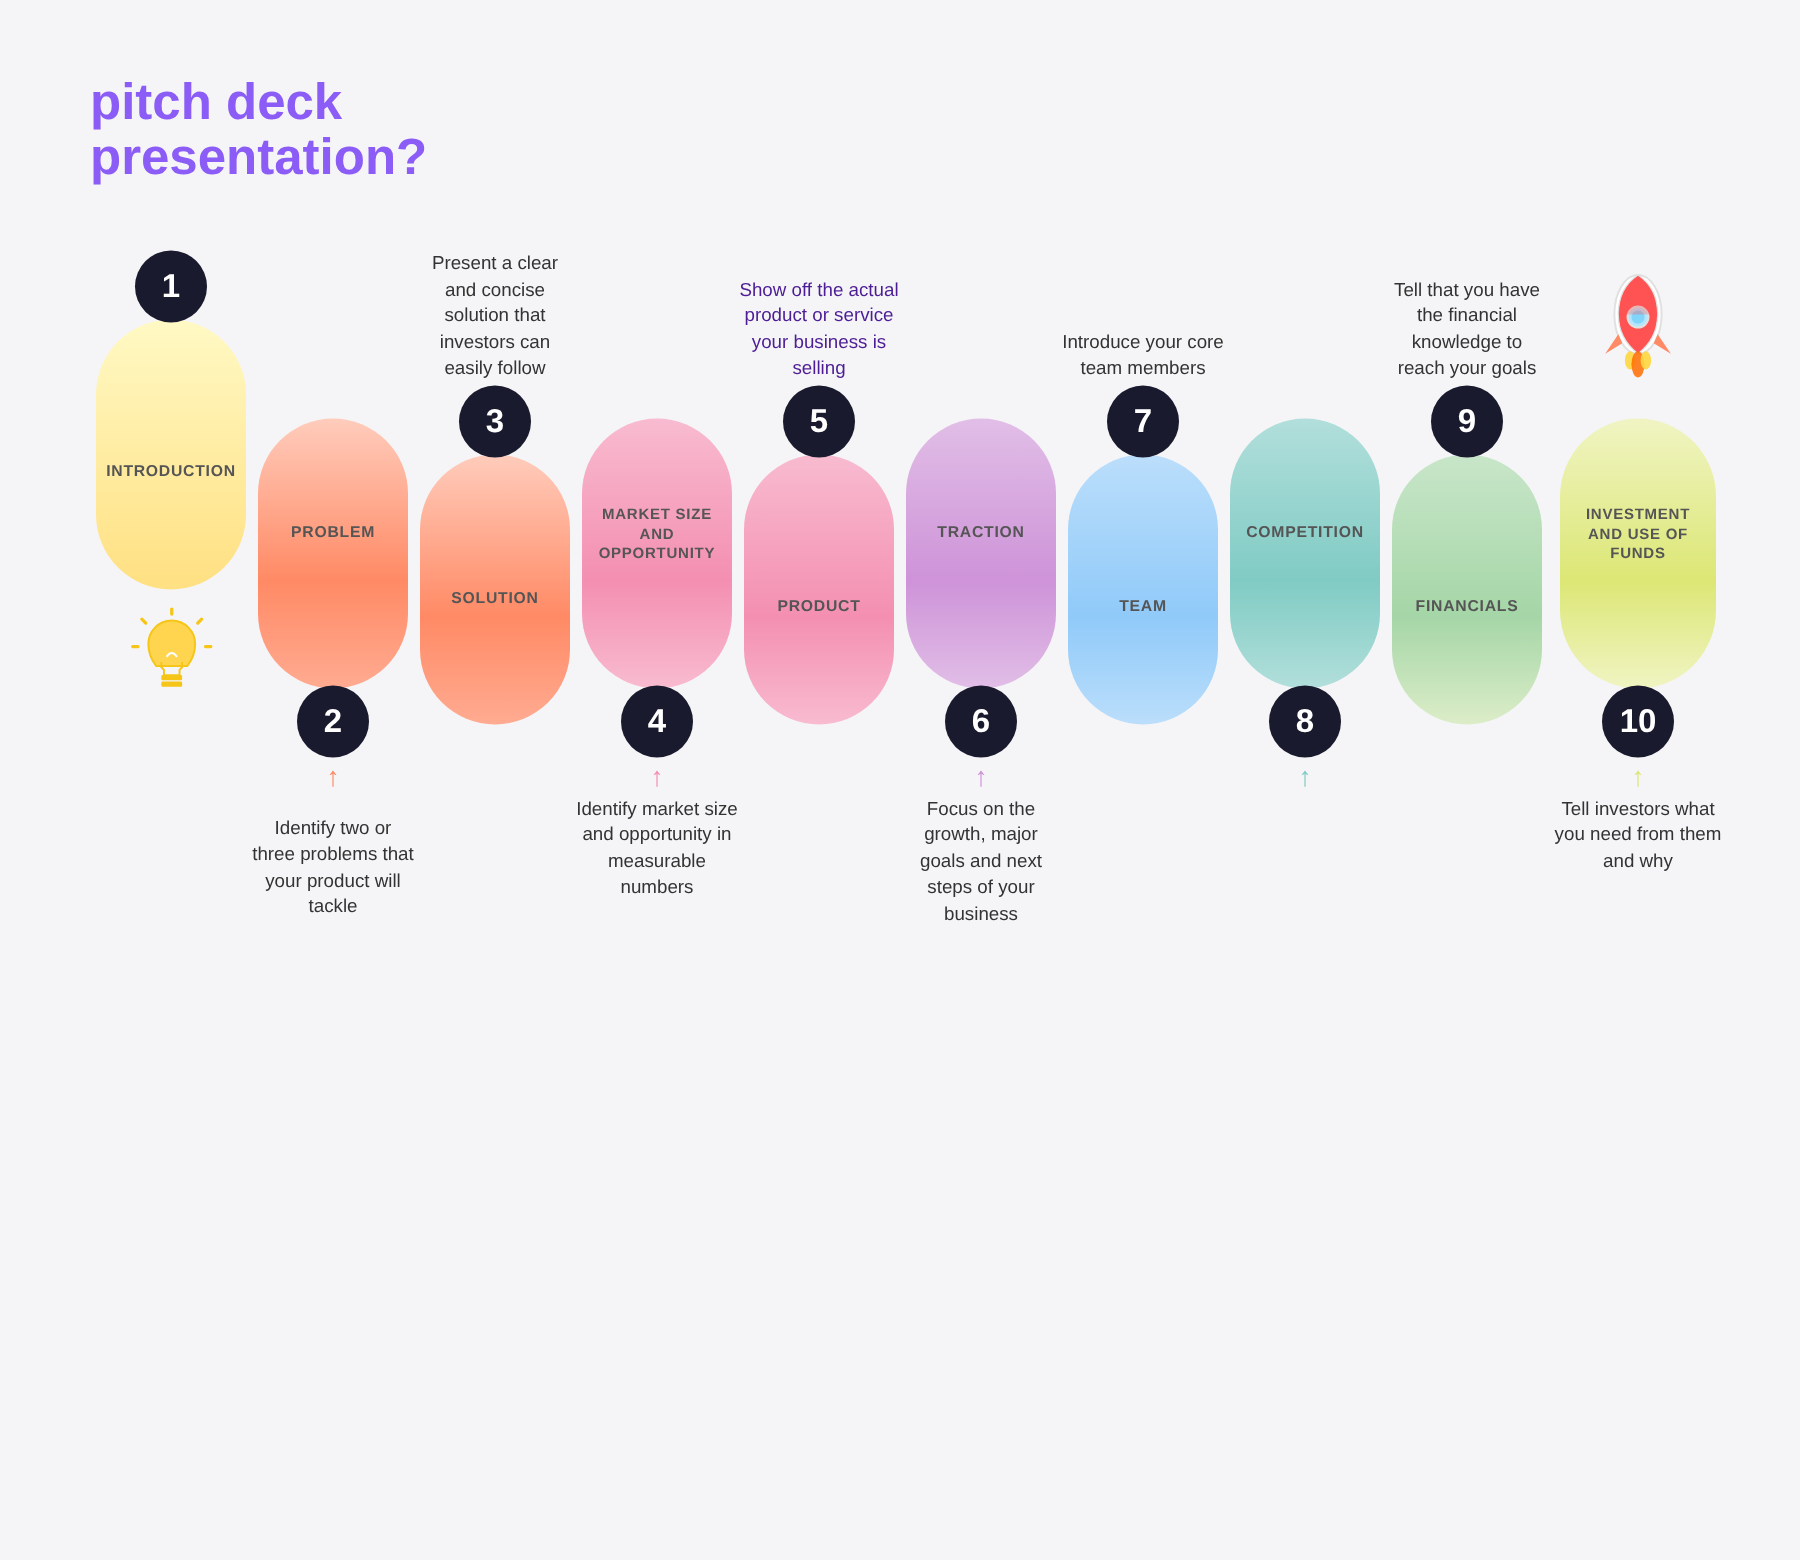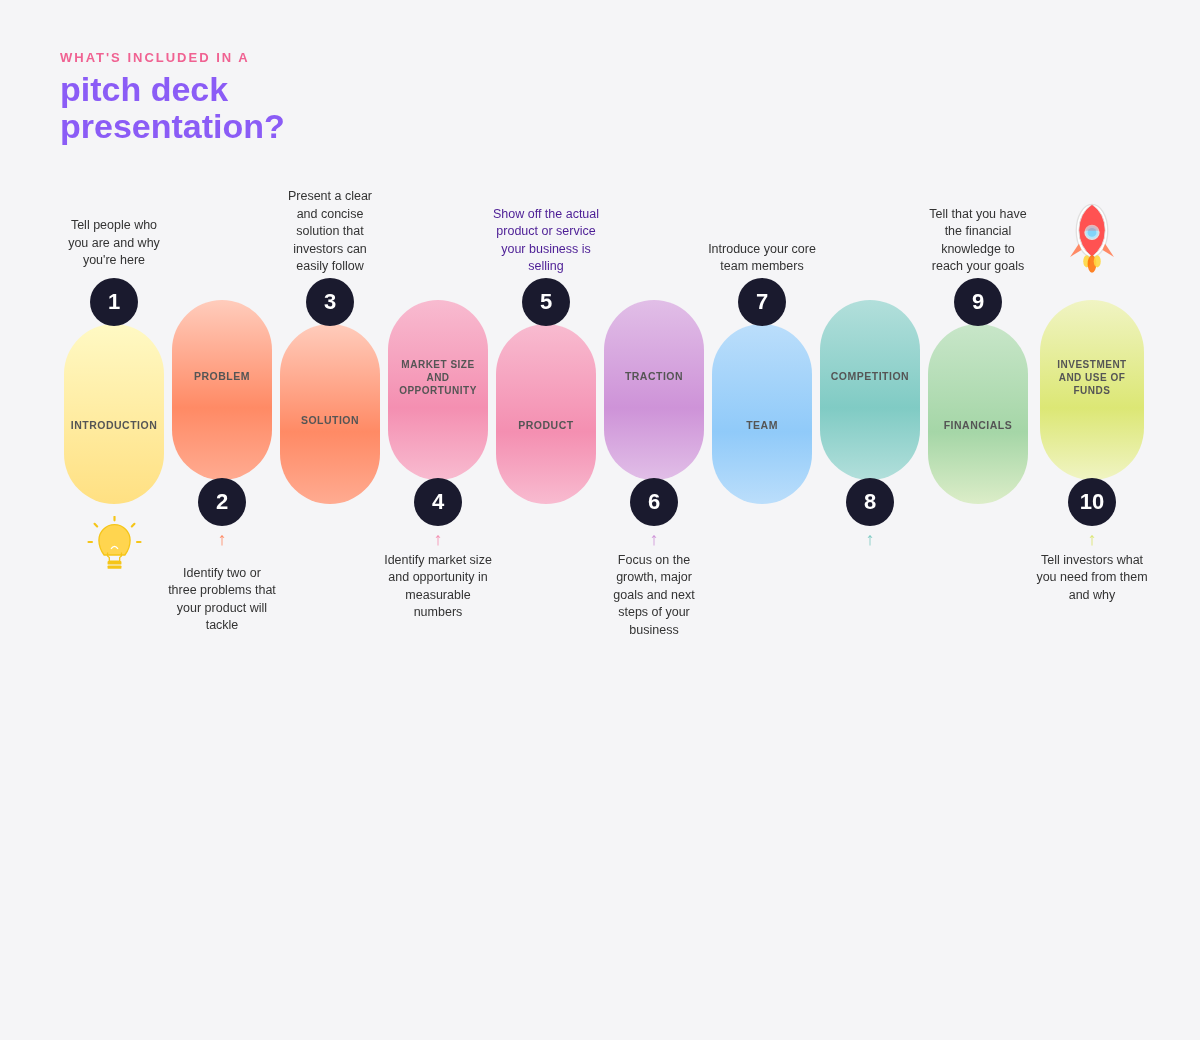--- a/index.html
+++ b/index.html
@@ -160,33 +160,29 @@
 
     .bulb-svg {
       width: 55px;
       height: 65px;
     }
   </style>
 </head>
 <body>
 
 <div class="page-container">
-  <div class="subtitle">WHAT'S INCLUDED IN A</div>
   <div class="main-title">
     <span>pitch deck</span><br>
     <span>presentation?</span>
   </div>
 
   <div class="diagram-area">
 
     <div style="position:relative; width:108px; flex-shrink:0; display:flex; flex-direction:column; align-items:center;">
 
-      <div class="top-section">
-        <div class="column-top-text" style="font-size:12.5px; color:#333; text-align:center; line-height:1.4;">Tell people who you are and why you're here</div>
-      </div>
 
       <div class="arrow-down arrow-yellow">↓</div>
 
       <div style="position:relative; width:100px;">
         <div class="number-circle num-top" style="left:50%; transform:translateX(-50%);">1</div>
         <div class="pill pill-top pill-yellow" style="margin-top:24px;">
           <div class="pill-label" style="margin-top:10px;">INTRODUCTION</div>
         </div>
       </div>
 

